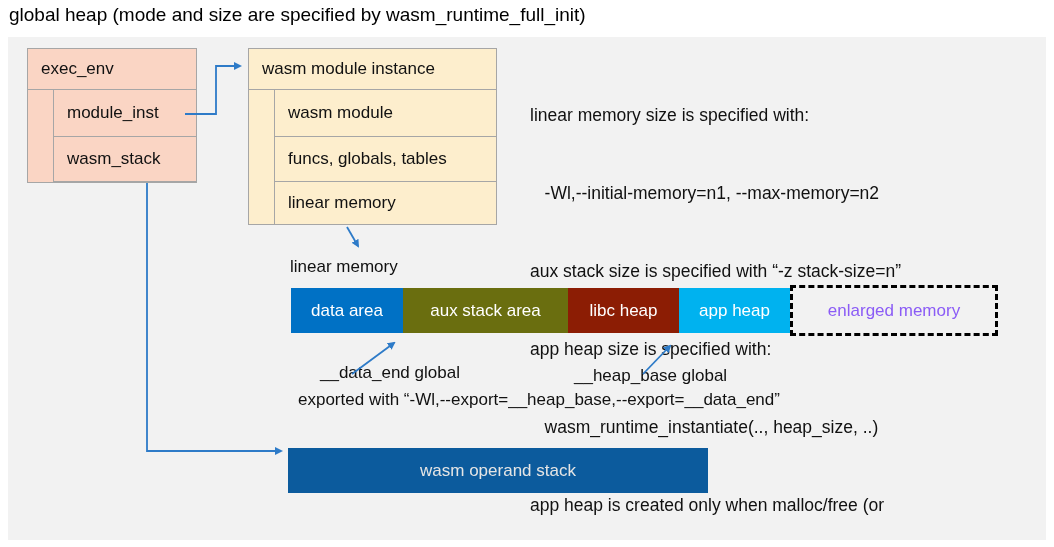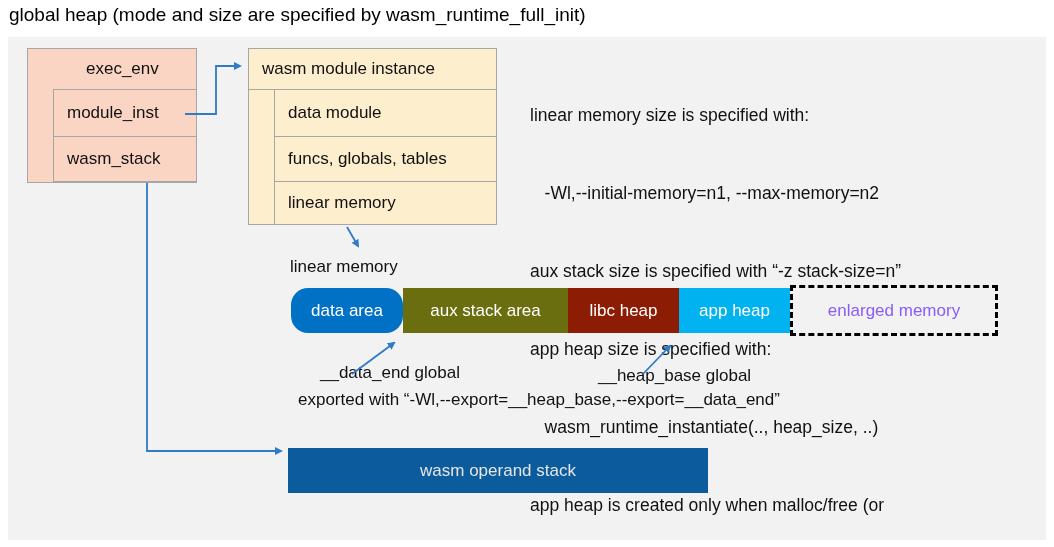--- a/index.html
+++ b/index.html
@@ -2,46 +2,46 @@
 <html><head>
 <meta charset="utf-8">
 <style>
   html,body { margin:0; padding:0; background:#ffffff; }
   .page { position:relative; width:1054px; height:547px; background:#ffffff;
           font-family:"Liberation Sans", sans-serif; color:#111; overflow:hidden; }
   .title { position:absolute; left:9px; top:4px; font-size:19px; color:#000; }
   .panel { position:absolute; left:8px; top:37px; width:1038px; height:503px; background:#f2f2f2; }
 
   .box { position:absolute; box-sizing:border-box; border:1px solid #a6a6a6; }
-  .pink { background:#fad5c4;padding-left:45px; }
+  .pink { background:#fad5c4; }
   .cream { background:#fdeecd;text-align:right; }
   .box-hdr { box-sizing:border-box; height:41px; border-bottom:1px solid #a6a6a6;
              display:flex; align-items:center; padding-left:13px; font-size:17px; }
   .cell { position:absolute; box-sizing:border-box; border:1px solid #a6a6a6;
           display:flex; align-items:center; padding-left:13px; font-size:17px; }
 
   .notes { position:absolute; left:530px; top:50px; width:512px; font-size:17.5px;
            line-height:26px; white-space:pre; color:#111; }
 
   .lm-label { position:absolute; left:290px; top:257px; font-size:17px; }
   .membar { position:absolute; left:291px; top:288px; height:45px; display:flex; }
   .seg { height:45px; display:flex; align-items:center; justify-content:center;
          color:#ffffff; font-size:17px; box-sizing:border-box; }
-  .seg-data  { width:112px;border-radius:17px; }
+  .seg-data  { width:112px; }
   .seg-aux   { width:165px; }
   .seg-app   { width:111px; }
   .seg-libc  { width:111px; }
   .enlarged { position:absolute; left:790px; top:285px; width:208px; height:51px;
               box-sizing:border-box; border:3px dashed #000; background:#f2f2f2;
               display:flex; align-items:center; justify-content:center;
               font-size:17px; color:#8b5cf6; }
 
   .ann { position:absolute; font-size:17px; color:#111; }
   .ann-dataend  { left:320px; top:363px; }
-  .ann-heapbase { left:598px; top:366px; }
+  .ann-heapbase { left:574px; top:366px; }
   .ann-export   { left:298px; top:390px; }
 
   .opstack { position:absolute; left:288px; top:448px; width:420px; height:45px;
              display:flex; align-items:center; justify-content:center;
              color:#e5e5e5; font-size:17px; }
   .caption { position:absolute; left:190px; top:479px; font-size:17.5px; line-height:25px; }
 
   .overlay { position:absolute; left:0; top:0; width:1054px; height:547px; pointer-events:none; }
 </style>
 </head>
@@ -54,21 +54,21 @@
   <div class="panel"></div>
 
   <div class="box pink" style="left:27px; top:48px; width:170px; height:135px;">
     <div class="box-hdr">exec_env</div>
     <div class="cell pink" style="left:25px; top:40px; width:144px; height:48px;">module_inst</div>
     <div class="cell pink" style="left:25px; top:87px; width:144px; height:46px;">wasm_stack</div>
   </div>
 
   <div class="box cream" style="left:248px; top:48px; width:249px; height:177px;">
     <div class="box-hdr">wasm module instance</div>
-    <div class="cell cream" style="left:25px; top:40px; width:223px; height:48px;">data module</div>
+    <div class="cell cream" style="left:25px; top:40px; width:223px; height:48px;">wasm module</div>
     <div class="cell cream" style="left:25px; top:87px; width:223px; height:46px;">funcs, globals, tables</div>
     <div class="cell cream" style="left:25px; top:132px; width:223px; height:44px;">linear memory</div>
   </div>
 
   <div class="notes">
     <div>linear memory size is specified with:</div>
     <div>   -Wl,--initial-memory=n1, --max-memory=n2</div>
     <div>aux stack size is specified with “-z stack-size=n”</div>
     <div>app heap size is specified with:</div>
     <div>   wasm_runtime_instantiate(.., heap_size, ..)</div>

